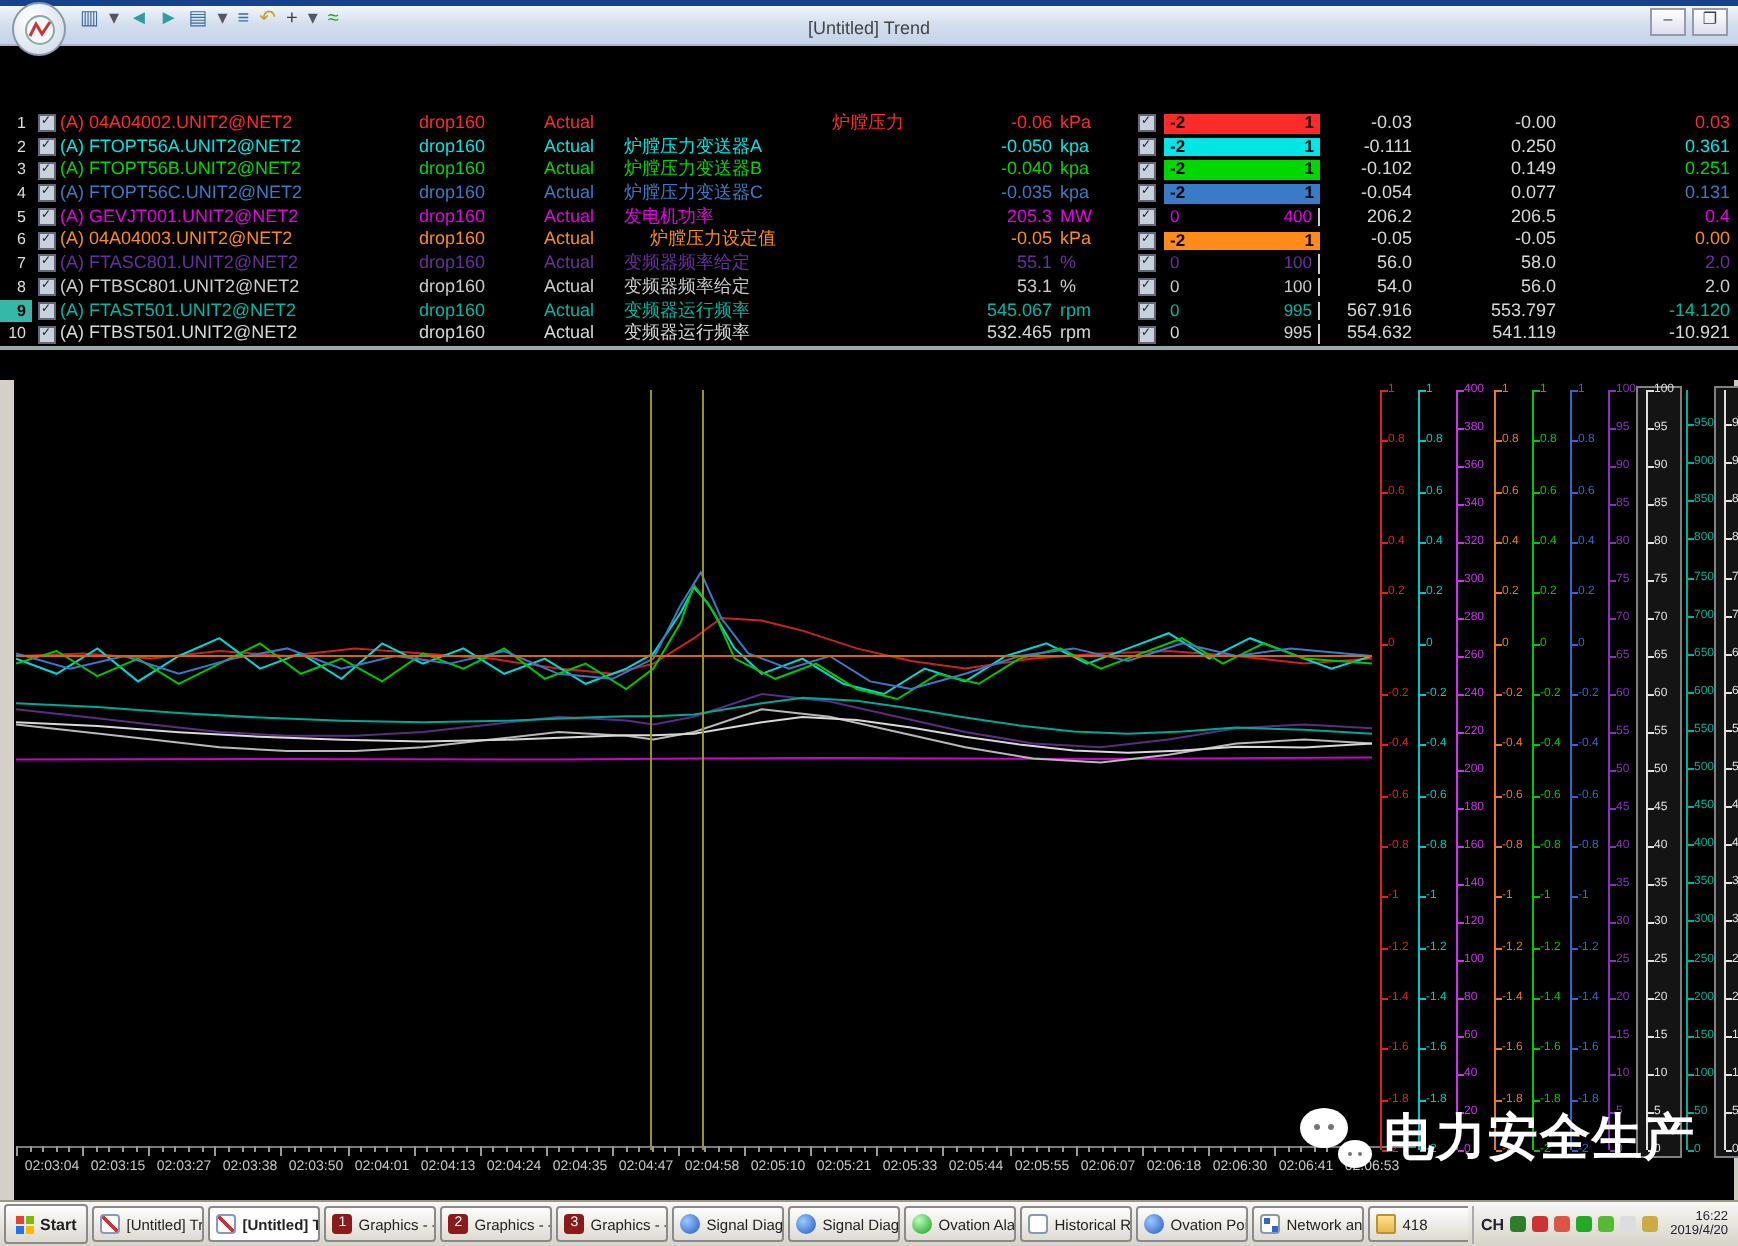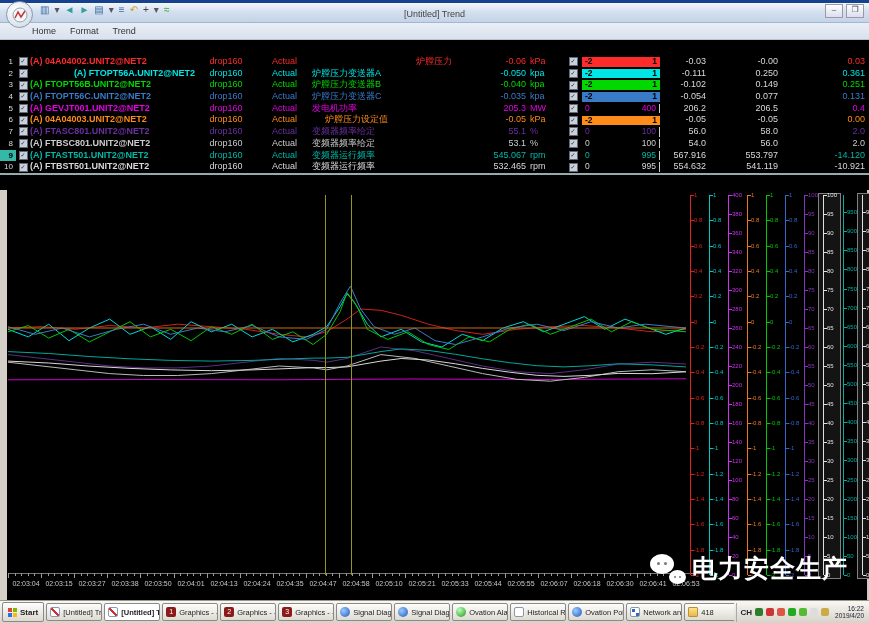--- a/index.html
+++ b/index.html
@@ -15,21 +15,21 @@
   .ribbontabs{position:absolute;top:23px;left:0;width:100%;height:17px;background:linear-gradient(#e9eef6,#d9e2ee);border-bottom:1px solid #b7c2d2;display:flex;gap:14px;padding-left:32px;box-sizing:border-box;align-items:center;font-size:9px;color:#333;}
   .rtab{cursor:default;}
   .cursorbar{position:absolute;top:40px;left:0;width:100%;height:16px;background:linear-gradient(#f5f7fa,#e3e8ef);display:flex;justify-content:flex-end;align-items:center;gap:4px;padding-right:4px;box-sizing:border-box;font-size:8px;color:#222;}
   .cbox{background:#fff;border:1px solid #7f9db9;padding:0 4px;height:11px;line-height:11px;font-size:7.5px;white-space:nowrap;}
   .cx{width:11px;height:11px;background:#d44;color:#fff;text-align:center;line-height:10px;font-size:8px;border:1px solid #922;box-sizing:border-box;}
   .table{position:absolute;top:56px;left:0;width:100%;height:117px;background:#000;border-bottom:2px solid #9aa;box-sizing:content-box;}
   .trow{display:grid;grid-template-columns:16px 14px 165px 62px 55px 140px 78px 34px 18px 78px 52px 72px 1fr;height:11.7px;line-height:11.7px;font-size:9px;align-items:center;}
   .tnum{text-align:right;padding-right:3px;color:#ddd;font-size:8px;}
   .tnum.sel{background:#35b8a8;color:#000;font-weight:bold;}
   .cb{width:7px;height:7px;background:#c8d2dd;border:1px solid #667;margin:auto;font-size:6px;line-height:7px;text-align:center;color:#223;box-sizing:content-box;}
-  .tname{font-weight:bold;white-space:nowrap;overflow:hidden;}
+  .tname{font-weight:normal;white-space:nowrap;overflow:hidden;}
   .tdrop,.tmode{text-align:center;white-space:nowrap;overflow:hidden;}
   .tdesc{white-space:nowrap;overflow:hidden;}
   .tval{text-align:right;padding-right:4px;}
   .trange{display:flex;justify-content:space-between;padding:0 3px;height:9.5px;line-height:9.5px;margin:1px 0;font-size:8.5px;box-sizing:border-box;}
   .trange.bg{color:#000;font-weight:bold;}
   .trange.nobg{border-right:1px solid #ccc;}
   .tv1,.tv2{text-align:right;color:#d9d9d9;padding-right:6px;}
   .tdiff{text-align:right;padding-right:4px;}
   .tabbar{position:absolute;top:175px;left:0;width:100%;height:15px;background:linear-gradient(#f0efe9,#dcdacf);display:flex;align-items:flex-end;padding-left:2px;box-sizing:border-box;}
   .vtab{font-size:8px;color:#333;padding:0 7px;border:1px solid #9a9788;border-bottom:none;border-radius:3px 3px 0 0;background:linear-gradient(#fbfaf6,#e6e3d8);margin-right:1px;height:13px;line-height:13px;cursor:default;white-space:nowrap;}
@@ -106,25 +106,20 @@
       <span class="qico" style="color: rgb(200, 160, 32);">↶</span>
       <span class="qico" style="color: rgb(68, 68, 68);">+</span>
       <span class="qico" style="color: rgb(85, 85, 102);">▾</span>
       <span class="qico" style="color: rgb(31, 170, 31);">≈</span>
     </div>
   <div class="winctl">
     <div>–</div>
     <div>❐</div>
   </div>
 
-  <div class="ribbontabs" id="ribbontabs">
-      <span class="rtab">Home</span>
-      <span class="rtab">Format</span>
-      <span class="rtab">Trend</span>
-    </div>
 
 
   <div class="table" id="tbody">
       <div class="trow">
         <div class="tnum">1</div>
         <div class="cb">✓</div>
         <div class="tname" style="color: rgb(255, 42, 42);">(A) 04A04002.UNIT2@NET2</div>
         <div class="tdrop" style="color: rgb(255, 42, 42);">drop160</div>
         <div class="tmode" style="color: rgb(255, 42, 42);">Actual</div>
         <div class="tdesc" style="color: rgb(255, 42, 42); text-align: right;">炉膛压力</div>
@@ -135,21 +130,21 @@
           <span>-2</span>
           <span>1</span>
         </div>
         <div class="tv1">-0.03</div>
         <div class="tv2">-0.00</div>
         <div class="tdiff" style="color: rgb(255, 42, 42);">0.03</div>
       </div>
       <div class="trow">
         <div class="tnum">2</div>
         <div class="cb">✓</div>
-        <div class="tname" style="color: rgb(0, 229, 229); text-align: right;">(A) FTOPT56A.UNIT2@NET2</div>
+        <div class="tname" style="color: rgb(0, 229, 229);">(A) FTOPT56A.UNIT2@NET2</div>
         <div class="tdrop" style="color: rgb(0, 229, 229);">drop160</div>
         <div class="tmode" style="color: rgb(0, 229, 229);">Actual</div>
         <div class="tdesc" style="color: rgb(0, 229, 229);">炉膛压力变送器A</div>
         <div class="tval" style="color: rgb(0, 229, 229);">-0.050</div>
         <div class="tunit" style="color: rgb(0, 229, 229);">kpa</div>
         <div class="cb">✓</div>
         <div class="trange bg" style="background: rgb(0, 229, 229);">
           <span>-2</span>
           <span>1</span>
         </div>

